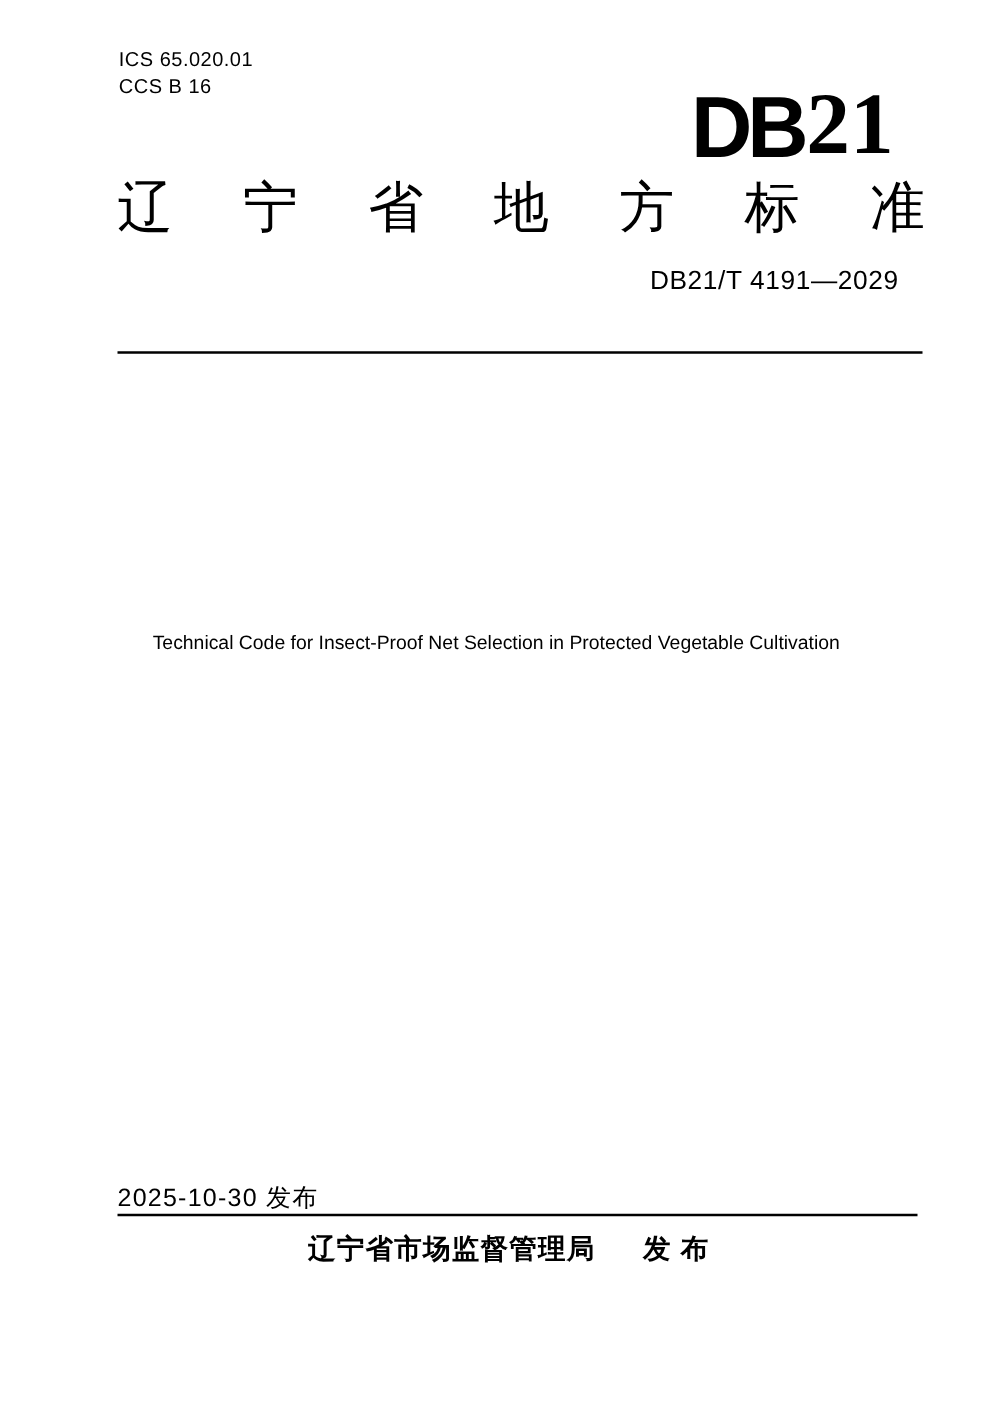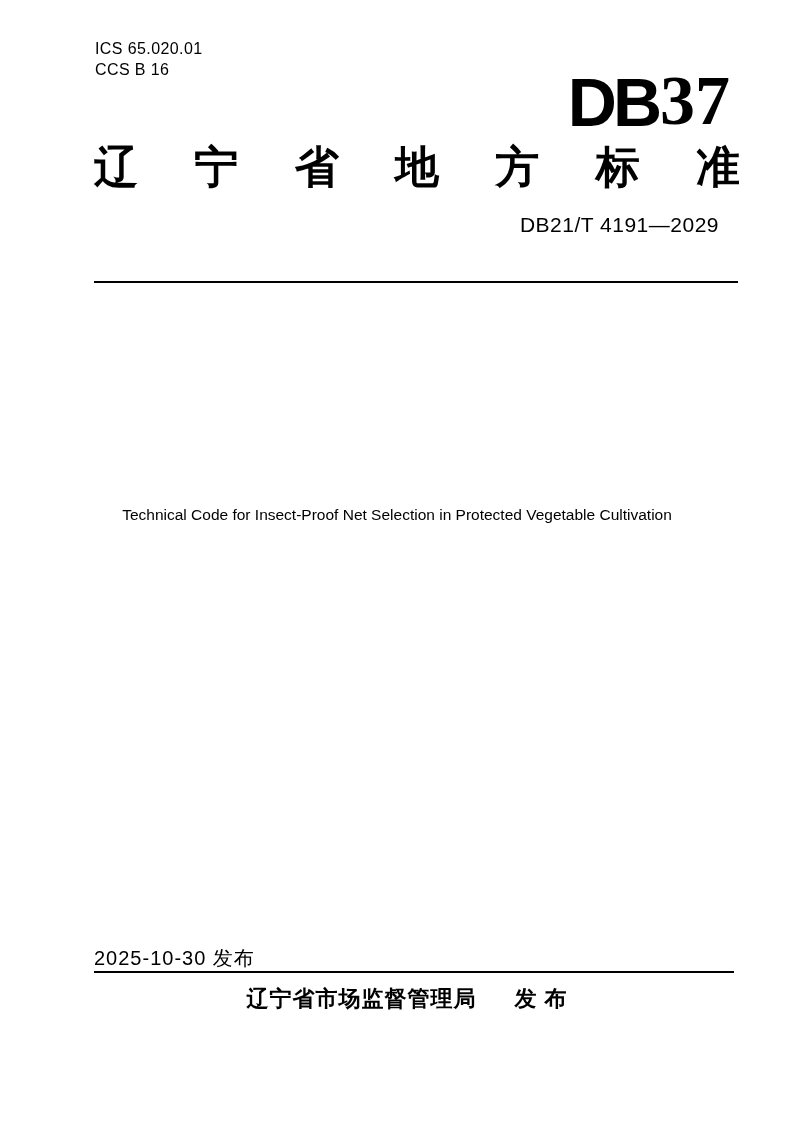--- a/index.html
+++ b/index.html
@@ -22,23 +22,23 @@
     left: 95px;
     top: 38px;
     font-size: 16px;
     line-height: 21px;
     letter-spacing: 0.4px;
   }
   
   .logo {
     position: absolute;
     top: 68px;
-    right: 64px;
+    right: 79px;
     display: flex;
-    align-items: flex-end;
+    align-items: center;
     line-height: 1;
     white-space: nowrap;
   }
   .logo-db {
     font-family: "Liberation Sans", sans-serif;
     font-weight: 900;
     font-size: 68px;
     letter-spacing: -4px;
     transform: scaleY(1.02);
     margin-right: 2px;
@@ -50,21 +50,21 @@
     margin-top: -4px;
   }
   
   .category-line {
     position: absolute;
     left: 94px;
     top: 144px;
     width: 646px;
     font-size: 44px;
     line-height: 46px;
-    font-weight: 700;
+    font-weight: 400;
     text-align: justify;
     text-align-last: justify;
     text-justify: inter-character;
   }
   
   .std-number {
     position: absolute;
     right: 75px;
     top: 213px;
     font-size: 21px;
@@ -149,21 +149,21 @@
 
 <div class="page">
 
   <div class="ics-block">
     <div>ICS 65.020.01</div>
     <div>CCS B 16</div>
   </div>
 
   <div class="logo">
     <span class="logo-db">DB</span>
-    <span class="logo-region">37</span>
+    <span class="logo-region">21</span>
   </div>
 
   <div class="category-line">辽宁省地方标准</div>
 
   <div class="std-number">DB21/T 4191—2029</div>
 
   <div class="rule rule-top"></div>
 
 
   <div class="title-en">Technical Code for Insect-Proof Net Selection in Protected Vegetable Cultivation</div>

